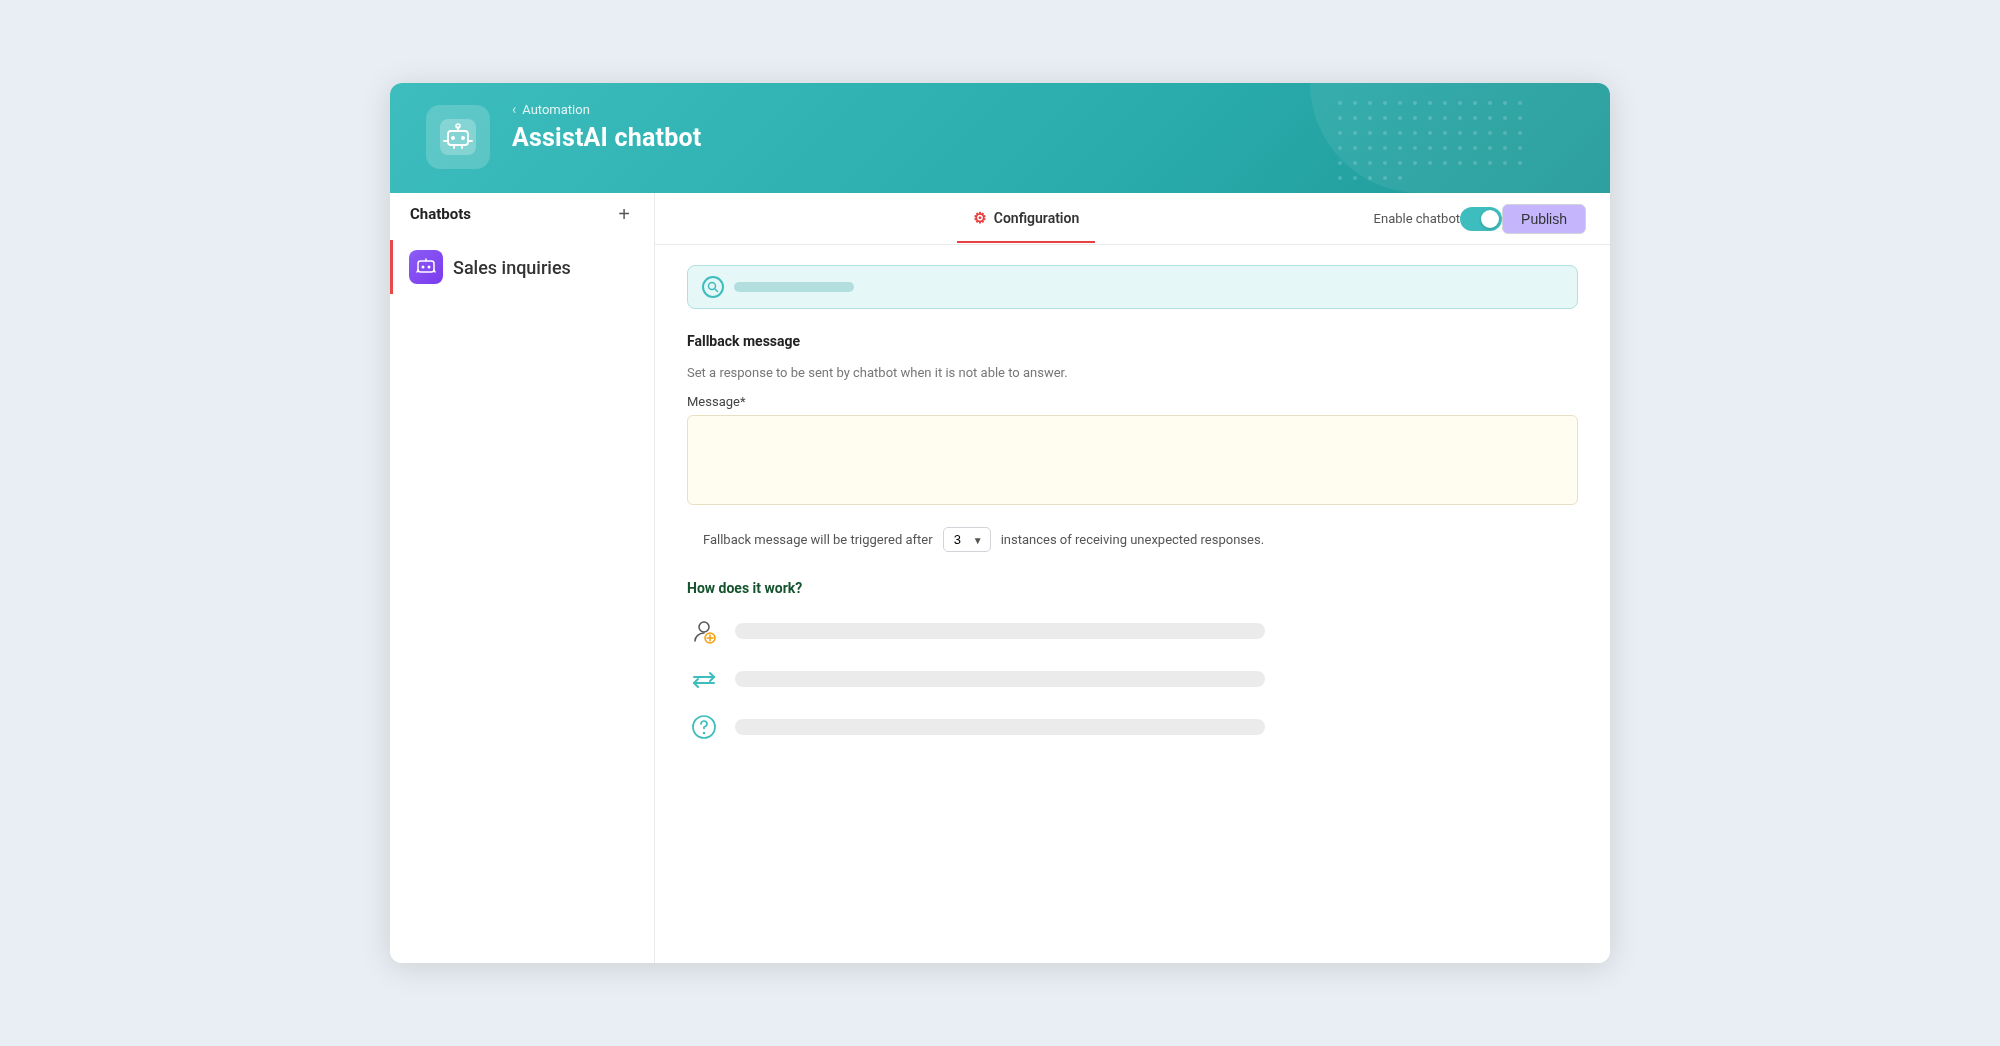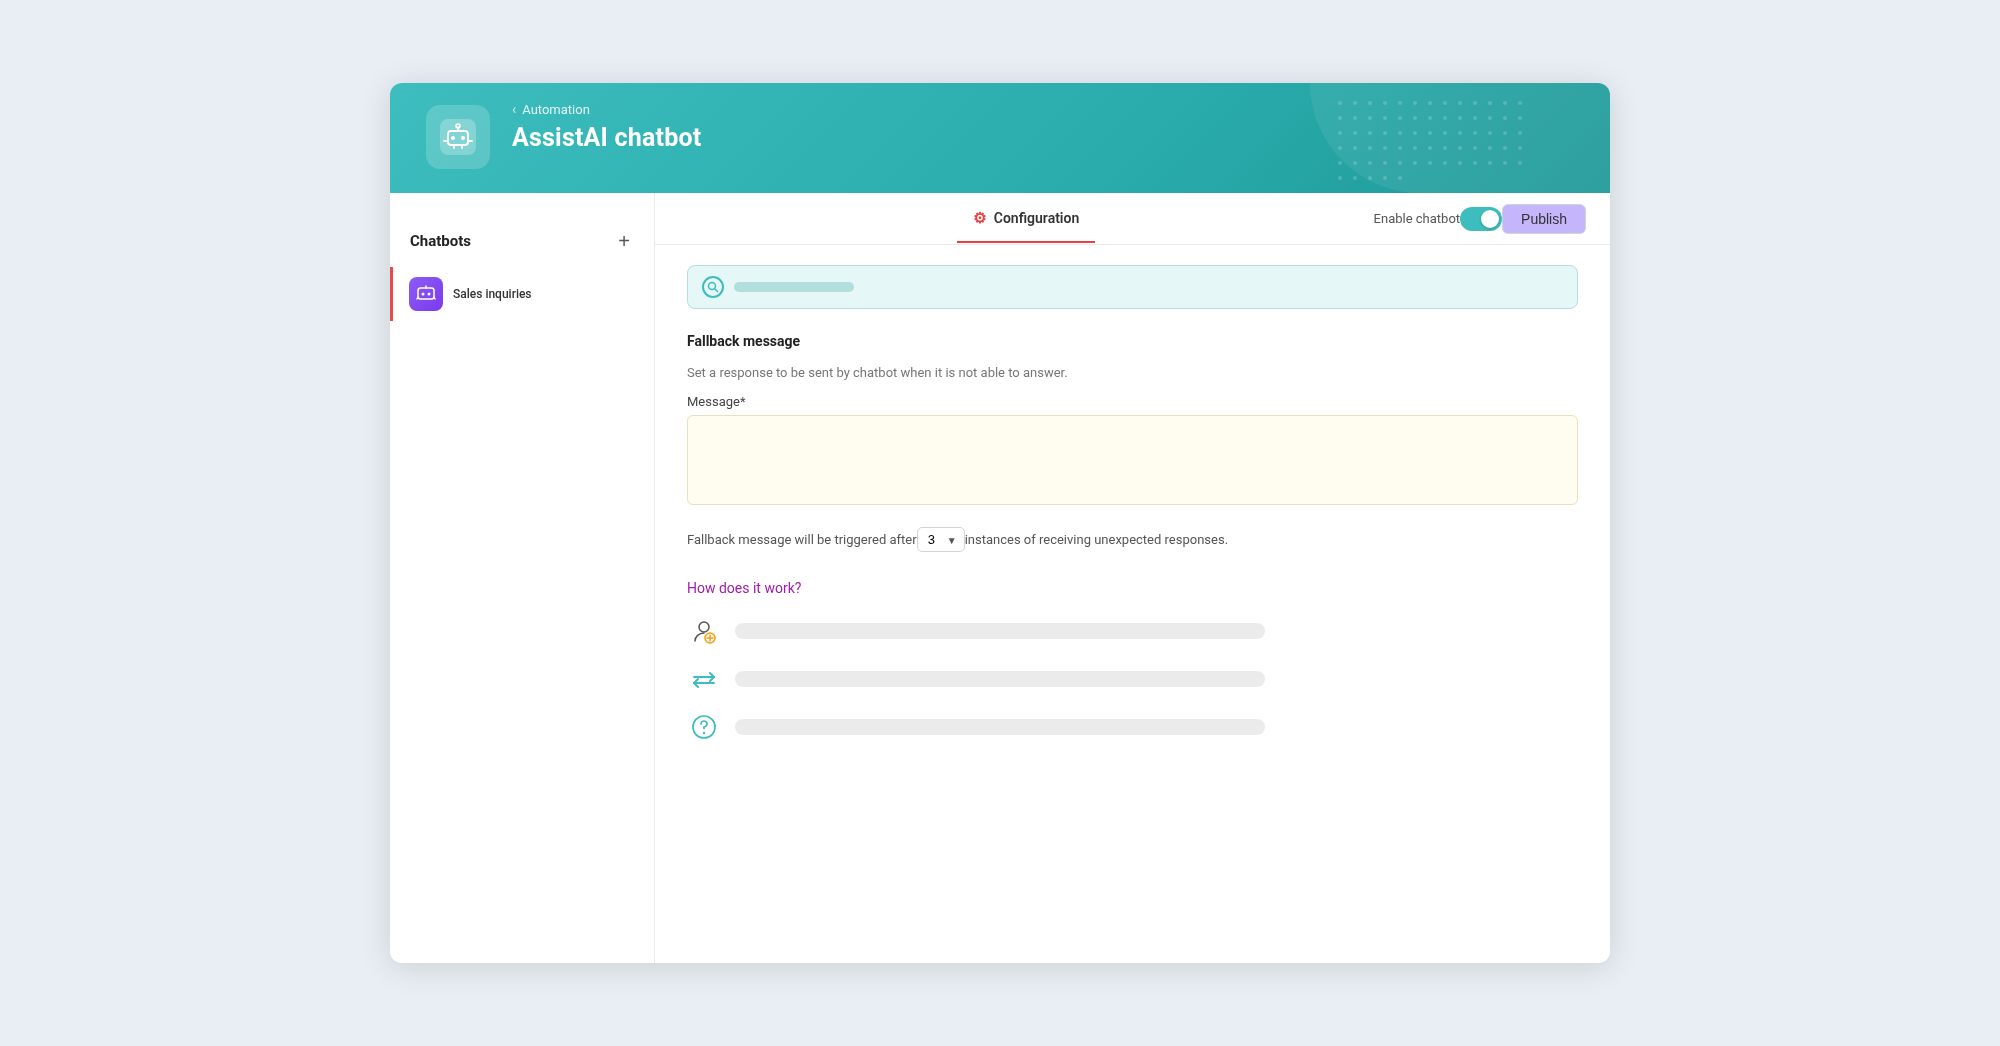--- a/index.html
+++ b/index.html
@@ -92,21 +92,21 @@
     .main-body {
       display: flex;
       flex: 1;
       overflow: hidden;
     }
     
     .sidebar {
       width: 265px;
       border-right: 1px solid #e8eaec;
       background: #fff;
-      padding: 36px 0;
+      padding: 9px 0;
       flex-shrink: 0;
     }
     .sidebar-header {
       display: flex;
       align-items: center;
       justify-content: space-between;
       padding: 0 20px 14px 20px;
     }
     .sidebar-title {
       font-size: 15px;
@@ -135,21 +135,21 @@
       width: 34px;
       height: 34px;
       background: linear-gradient(135deg, #8b5cf6, #7c3aed);
       border-radius: 8px;
       display: flex;
       align-items: center;
       justify-content: center;
       flex-shrink: 0;
     }
     .chatbot-item-label {
-      font-size: 12px;
+      font-size: 18px;
       color: #333;
       font-weight: 500;
     }
     
     .content-area {
       flex: 1;
       display: flex;
       flex-direction: column;
       overflow: hidden;
       background: #fff;
@@ -280,23 +280,25 @@
       border-radius: 6px;
       resize: none;
       padding: 10px;
       font-size: 13px;
       color: #333;
       margin-bottom: 18px;
     }
     .fallback-trigger-row {
       display: flex;
       align-items: center;
+      gap: 10px;
       font-size: 13px;
       color: #555;
       margin-bottom: 28px;
+      margin-left: 16px;
     }
     .trigger-select {
       border: 1.5px solid #d0d4d9;
       border-radius: 5px;
       padding: 4px 28px 4px 10px;
       font-size: 13px;
       background: #fff;
       appearance: none;
       -webkit-appearance: none;
       position: relative;
@@ -311,22 +313,22 @@
       right: 8px;
       top: 50%;
       transform: translateY(-50%);
       font-size: 10px;
       color: #555;
       pointer-events: none;
     }
     
     .how-title {
       font-size: 14px;
-      font-weight: 400;
-      color: #a21caf;
+      font-weight: 700;
+      color: #14532d;
       margin-bottom: 18px;
     }
     .how-item {
       display: flex;
       align-items: center;
       gap: 14px;
       margin-bottom: 14px;
     }
     .how-icon {
       width: 34px;

